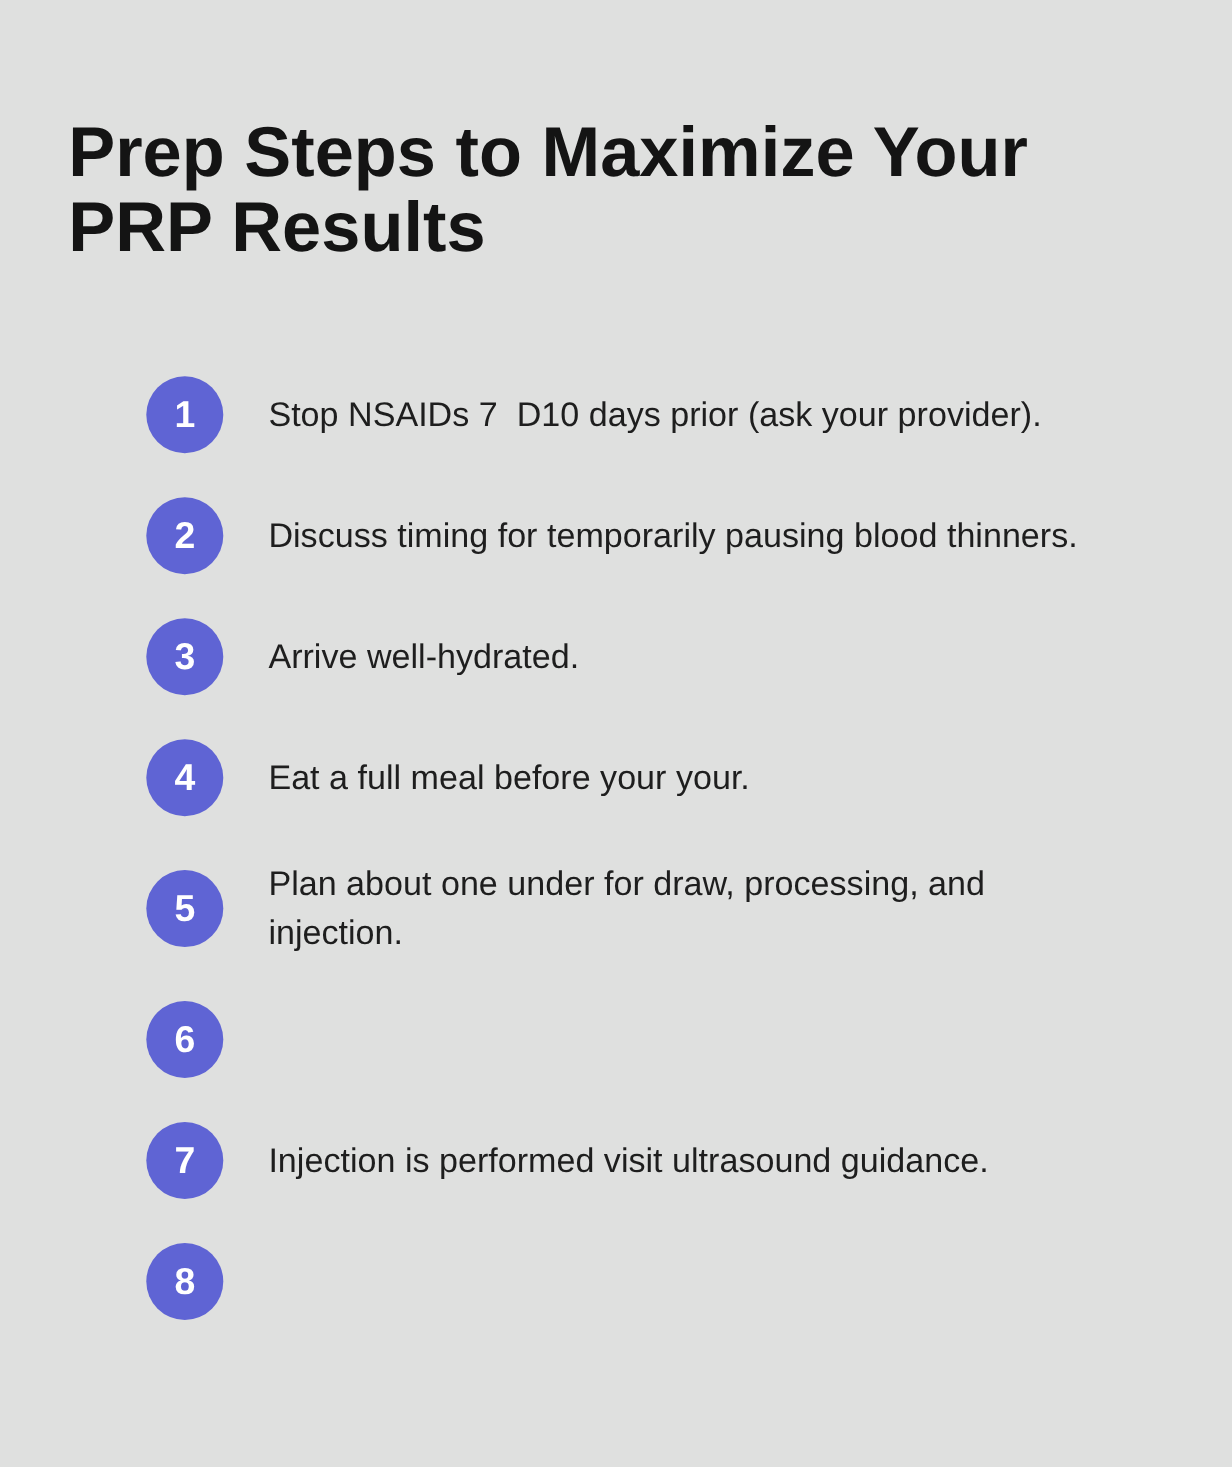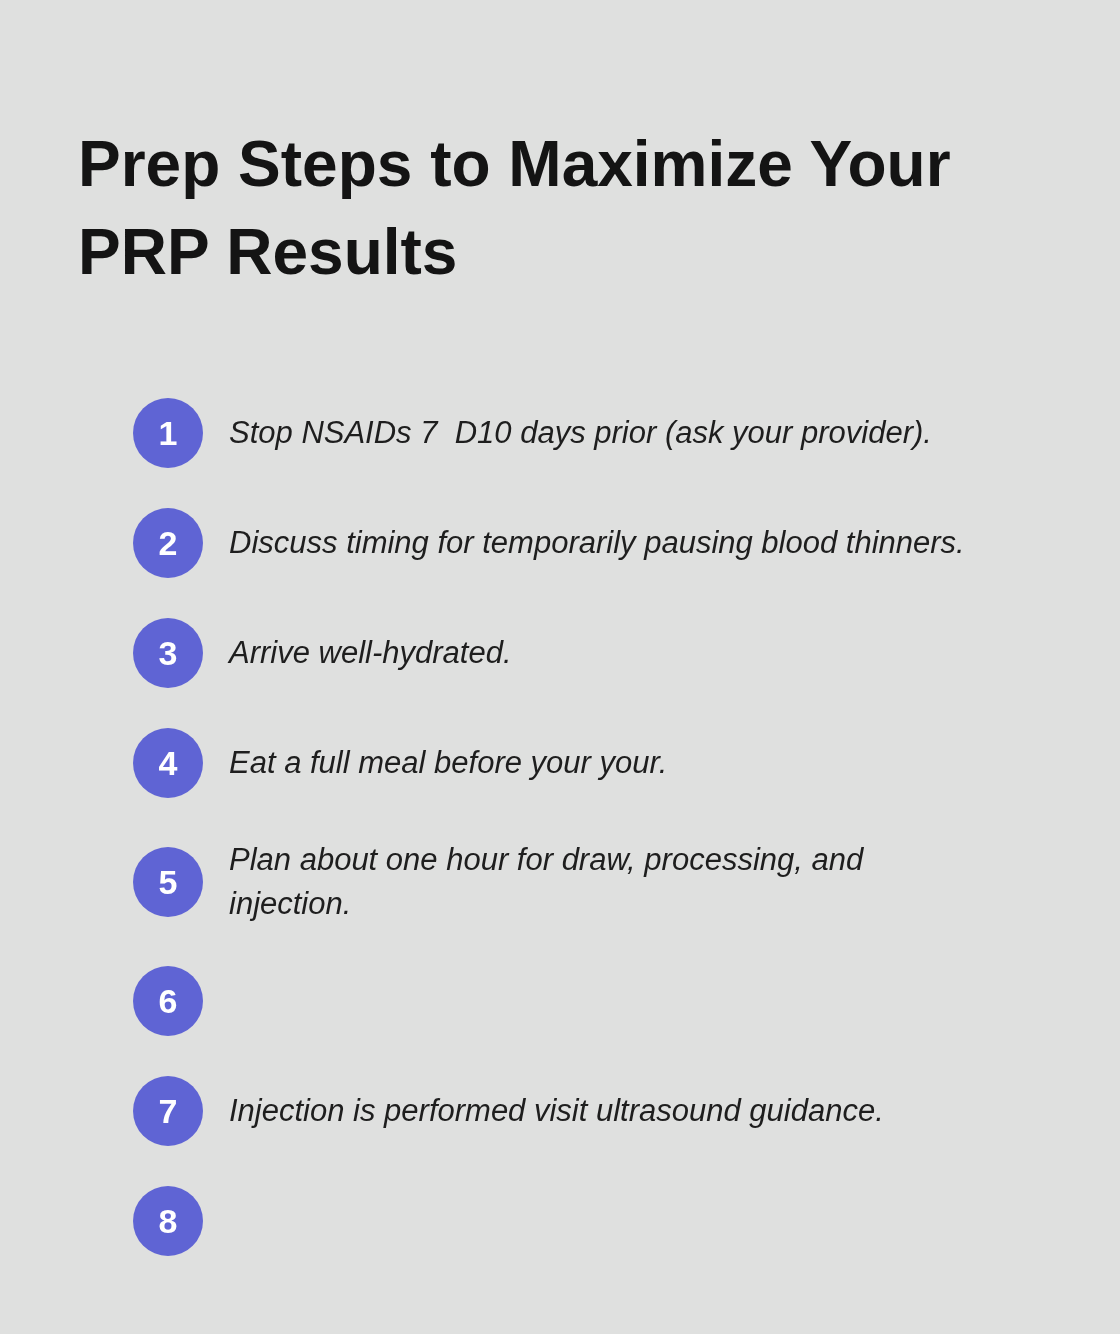--- a/index.html
+++ b/index.html
@@ -13,25 +13,25 @@
     background: var(--bg, #dfe0df);
     font-family: "Liberation Sans", sans-serif;
   }
   .canvas {
     position: relative;
     width: 1120px;
     height: 1334px;
     overflow: hidden;
   }
   .page-title {
-    margin: 16px;
+    margin: 0;
     padding: 104px 32px 0 62px;
     max-width: 1000px;
     font-size: 64px;
-    line-height: 88px;
+    line-height: 68px;
     font-weight: bold;
     color: #141414;
     letter-spacing: 0px;
     white-space: pre-wrap;
   }
   .steps {
     margin: 102px 40px 0 133px;
   }
   .step {
     display: flex;
@@ -46,26 +46,25 @@
     background: var(--accent, #5f64d4);
     color: #ffffff;
     font-size: 34px;
     font-weight: bold;
     display: flex;
     align-items: center;
     justify-content: center;
     user-select: none;
   }
   .step-text {
-    margin-left: 26px;
+    margin-left: 41px;
     font-size: 31px;
     line-height: 44px;
     color: #1e1e1e;
     white-space: pre-wrap;
-    font-style: italic;
   }
 </style>
 </head>
 <body>
 
 <div class="canvas">
 
   <h1 class="page-title">Prep Steps to Maximize Your
 PRP Results</h1>
 
@@ -86,21 +85,21 @@
       <div class="step-text">Arrive well-hydrated.</div>
     </div>
 
     <div class="step">
       <div class="badge">4</div>
       <div class="step-text">Eat a full meal before your your.</div>
     </div>
 
     <div class="step">
       <div class="badge">5</div>
-      <div class="step-text">Plan about one hour for draw, processing, and
+      <div class="step-text">Plan about one under for draw, processing, and
 injection.</div>
     </div>
 
     <div class="step">
       <div class="badge">6</div>
     </div>
 
     <div class="step">
       <div class="badge">7</div>
       <div class="step-text">Injection is performed visit ultrasound guidance.</div>

